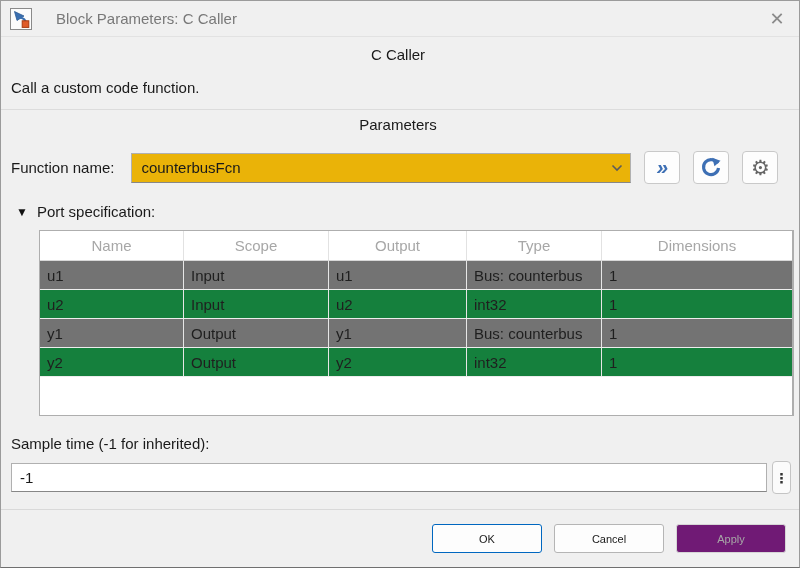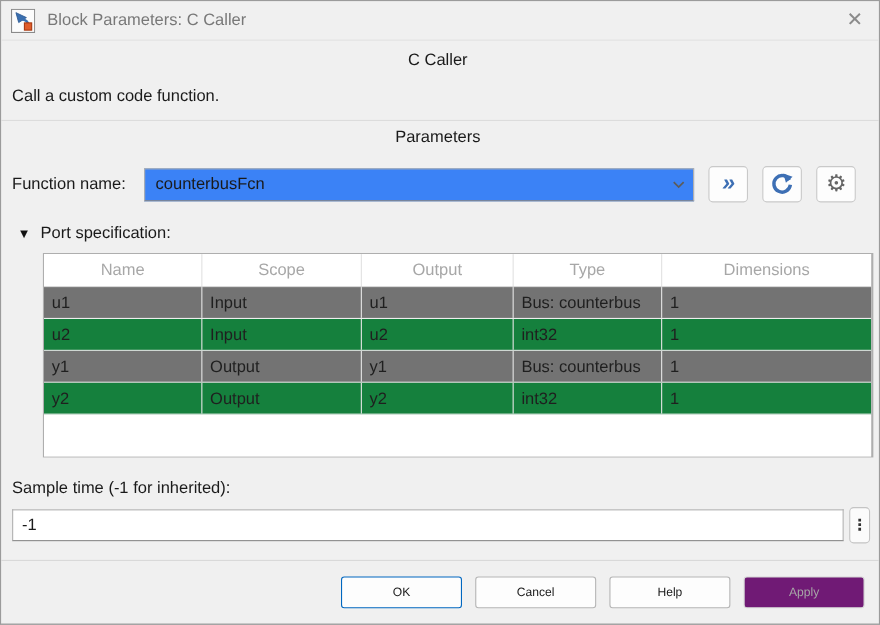--- a/index.html
+++ b/index.html
@@ -20,21 +20,21 @@
   }
   
   .titlebar {
     height: 36px; flex: 0 0 36px;
     display: flex; align-items: center;
     padding-left: 9px;
     border-bottom: 1px solid #e2e2e2;
   }
   .titlebar .app-icon { width: 22px; height: 22px; flex: 0 0 22px; }
   .titlebar .title {
-    margin-left: 11px;
+    margin-left: 24px;
     color: #787878;
     font-size: 15px;
     flex: 1 1 auto;
     white-space: nowrap; overflow: hidden;
   }
   .close-btn {
     width: 44px; height: 35px;
     display: flex; align-items: center; justify-content: center;
     color: #8b8b8b; font-size: 18px;
     cursor: default;
@@ -58,21 +58,21 @@
   }
   .params-group { margin-top: 6px; }
   
   .function-row {
     margin-top: 15px;
     display: flex; align-items: center;
   }
   .function-row .field-label { white-space: nowrap; margin-right: 17px; }
   .combobox {
     width: 500px; height: 30px;
-    background: #3b82f6;
+    background: #eab308;
     border: 1px solid #b0b0b0;
     border-bottom-color: #878787;
     display: flex; align-items: center;
     padding-left: 9px;
   }
   .combobox .combo-value { flex: 1 1 auto; }
   .combobox .combo-arrow {
     width: 26px; height: 100%;
     display: flex; align-items: center; justify-content: center;
   }
@@ -279,18 +279,17 @@
       <div class="kebab-btn">
         <span>⋮</span>
       </div>
     </div>
 
     <div class="footer-divider"></div>
 
     <div class="footer">
       <div class="btn default">OK</div>
       <div class="btn">Cancel</div>
-      <div class="btn">Help</div>
       <div class="btn disabled">Apply</div>
     </div>
 
   </div>
 </div>
 
 </body></html>

